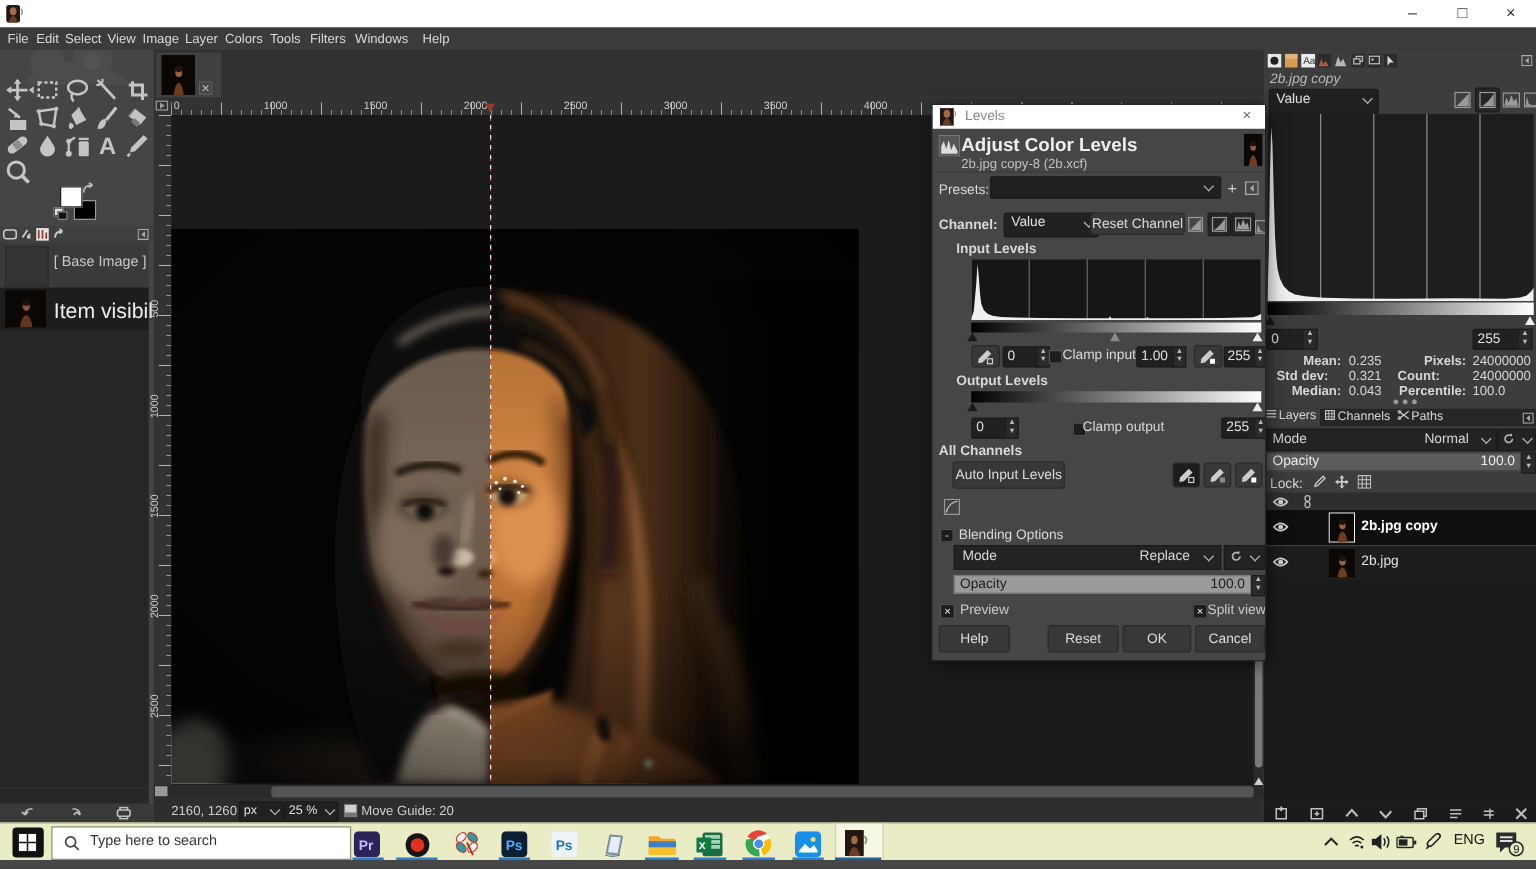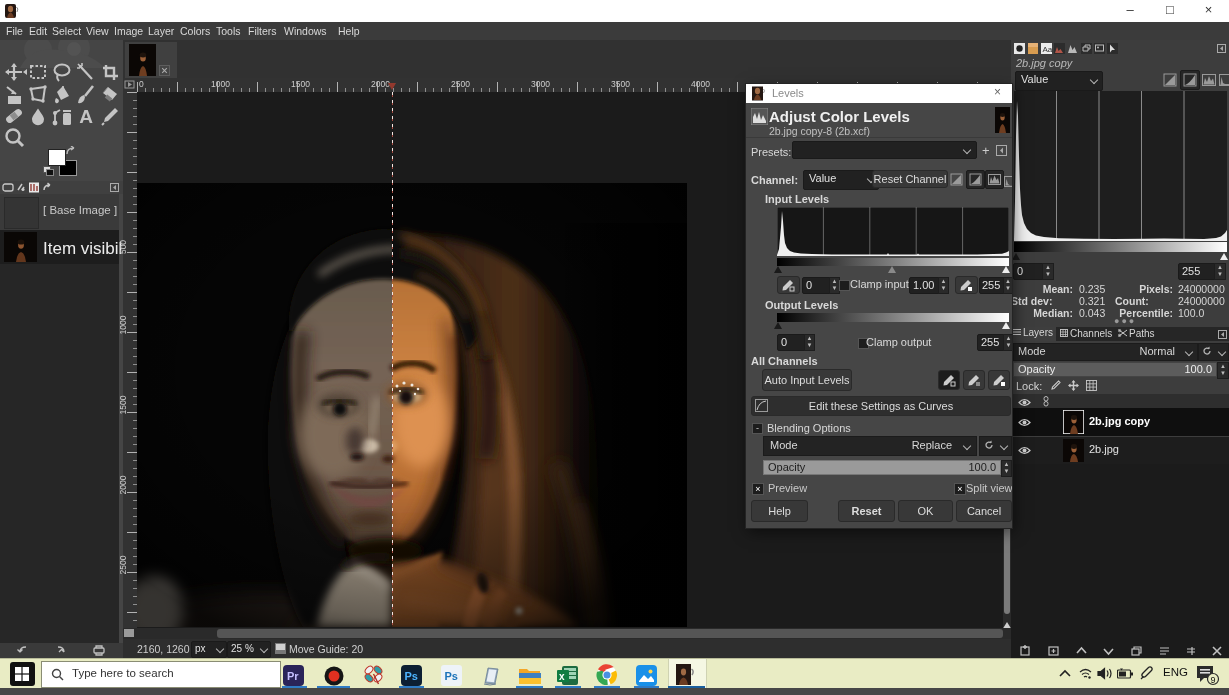--- a/index.html
+++ b/index.html
@@ -486,27 +486,27 @@
     <div class="abs" style="left:31px;top:223px;width:10px;height:15px;background:#2a2a2a;border:1px solid #1d1d1d;">
       <div style="font-size:6px;line-height:7px;color:#bbb;text-align:center;">▲<br>▼</div>
     </div>
     <div class="abs fld" style="left:167px;top:223px;width:32px;height:13px;padding:1px 3px;">255</div>
     <div class="abs" style="left:203px;top:223px;width:10px;height:15px;background:#2a2a2a;border:1px solid #1d1d1d;">
       <div style="font-size:6px;line-height:7px;color:#bbb;text-align:center;">▲<br>▼</div>
     </div>
     <div class="abs" style="left:0;top:243px;width:218px;font-size:10.5px;">
       <div class="abs" style="left:0px;width:62px;text-align:right;font-weight:bold;">Mean:</div>
       <div class="abs" style="left:68px;">0.235</div>
-      <div class="abs" style="left:0px;top:12px;width:62px;text-align:left;font-weight:bold;">Std dev:</div>
+      <div class="abs" style="left:0px;top:12px;width:62px;text-align:center;font-weight:bold;">Std dev:</div>
       <div class="abs" style="left:68px;top:12px;">0.321</div>
       <div class="abs" style="left:0px;top:24px;width:62px;text-align:right;font-weight:bold;">Median:</div>
       <div class="abs" style="left:68px;top:24px;">0.043</div>
       <div class="abs" style="left:100px;width:62px;text-align:right;font-weight:bold;">Pixels:</div>
       <div class="abs" style="left:167px;">24000000</div>
-      <div class="abs" style="left:104px;top:12px;width:62px;text-align:left;font-weight:bold;">Count:</div>
+      <div class="abs" style="left:93px;top:12px;width:62px;text-align:center;font-weight:bold;">Count:</div>
       <div class="abs" style="left:167px;top:12px;">24000000</div>
       <div class="abs" style="left:84px;top:24px;width:78px;text-align:right;font-weight:bold;">Percentile:</div>
       <div class="abs" style="left:167px;top:24px;">100.0</div>
     </div>
     <div class="abs" style="left:103px;top:276px;color:#999;letter-spacing:2px;font-size:9px;">●●●</div>
 
     <div class="abs" style="left:0;top:287px;width:218px;height:14px;background:#262626;font-size:10px;">
       <div class="abs" style="left:0;top:0;width:45px;height:14px;background:#3e3e3e;"><span style="margin-left:2px;"><svg width="8" height="8" viewBox="0 0 8 8" style="margin-right:2px">
             <path d="M0 1.5 h8 M0 4 h8 M0 6.5 h8" stroke="#ccc" stroke-width="1.1"></path>
           </svg>Layers</span></div>
@@ -730,21 +730,20 @@
       </svg></div>
     <div class="abs btn" style="left:217px;top:286px;width:20px;height:18px;"><svg style="margin-top:3px" width="13" height="13" viewBox="0 0 13 13">
         <path d="M8 1 l3 3 l-7 7 l-3.5 0.5 l0.5 -3.5 z" fill="#ccc"></path>
         <rect x="8" y="8" width="4" height="4" fill="#8a8a8a"></rect>
       </svg></div>
     <div class="abs btn" style="left:242px;top:286px;width:20px;height:18px;"><svg style="margin-top:3px" width="13" height="13" viewBox="0 0 13 13">
         <path d="M8 1 l3 3 l-7 7 l-3.5 0.5 l0.5 -3.5 z" fill="#ccc"></path>
         <rect x="8" y="8" width="4" height="4" fill="#fff"></rect>
       </svg></div>
 
-    <div class="abs btn" style="left:5px;top:312px;width:258px;height:18px;line-height:18px;background:#2e2e2e;">Edit these Settings as Curves</div>
     <svg class="abs" style="left:9px;top:315px" width="13" height="13" viewBox="0 0 13 13">
       <rect x="0.5" y="0.5" width="12" height="12" fill="none" stroke="#9a9a9a"></rect>
       <path d="M2 11 Q 4 3 11 2" stroke="#ccc" fill="none"></path>
     </svg>
 
     <div class="abs" style="left:6px;top:339px;width:9px;height:9px;background:#1d1d1d;border:1px solid #555;color:#ccc;font-size:9px;line-height:8px;text-align:center;">-</div>
     <div class="abs" style="left:21px;top:338px;">Blending Options</div>
     <div class="abs" style="left:17px;top:352px;width:212px;height:18px;background:#232323;border:1px solid #1b1b1b;">
       <span style="position:absolute;left:6px;top:2px;">Mode</span>
       <span style="position:absolute;right:24px;top:2px;">Replace</span>
@@ -764,21 +763,21 @@
     <div class="abs" style="left:255px;top:376px;width:9px;height:15px;background:#2a2a2a;border:1px solid #1d1d1d;">
       <div style="font-size:6px;line-height:7px;color:#bbb;text-align:center;">▲<br>▼</div>
     </div>
 
     <div class="abs" style="left:6px;top:399px;width:10px;height:10px;background:#1d1d1d;border:1px solid #555;color:#fff;font-size:9px;line-height:10px;text-align:center;">×</div>
     <div class="abs" style="left:22px;top:398px;color:#c9c9c9;">Preview</div>
     <div class="abs" style="left:208px;top:399px;width:10px;height:10px;background:#1d1d1d;border:1px solid #555;color:#fff;font-size:9px;line-height:10px;text-align:center;">×</div>
     <div class="abs" style="left:220px;top:398px;color:#c9c9c9;">Split view</div>
 
     <div class="abs btn" style="left:5px;top:416px;width:55px;height:20px;line-height:20px;">Help</div>
-    <div class="abs btn" style="left:92px;top:416px;width:55px;height:20px;line-height:20px;font-weight:bold;">Reset</div>
+    <div class="abs btn" style="left:92px;top:416px;width:55px;height:20px;line-height:20px;">Reset</div>
     <div class="abs btn" style="left:152px;top:416px;width:53px;height:20px;line-height:20px;">OK</div>
     <div class="abs btn" style="left:210px;top:416px;width:54px;height:20px;line-height:20px;">Cancel</div>
   </div>
   <div id="taskbar" class="abs">
 
     <div class="abs" style="left:10px;top:3px;width:25px;height:24px;background:#111;border-radius:3px;">
       <svg style="margin:5px" width="14" height="14" viewBox="0 0 14 14">
         <rect x="0" y="0" width="6.4" height="6.4" fill="#fff"></rect>
         <rect x="7.6" y="0" width="6.4" height="6.4" fill="#fff"></rect>
         <rect x="0" y="7.6" width="6.4" height="6.4" fill="#fff"></rect>

